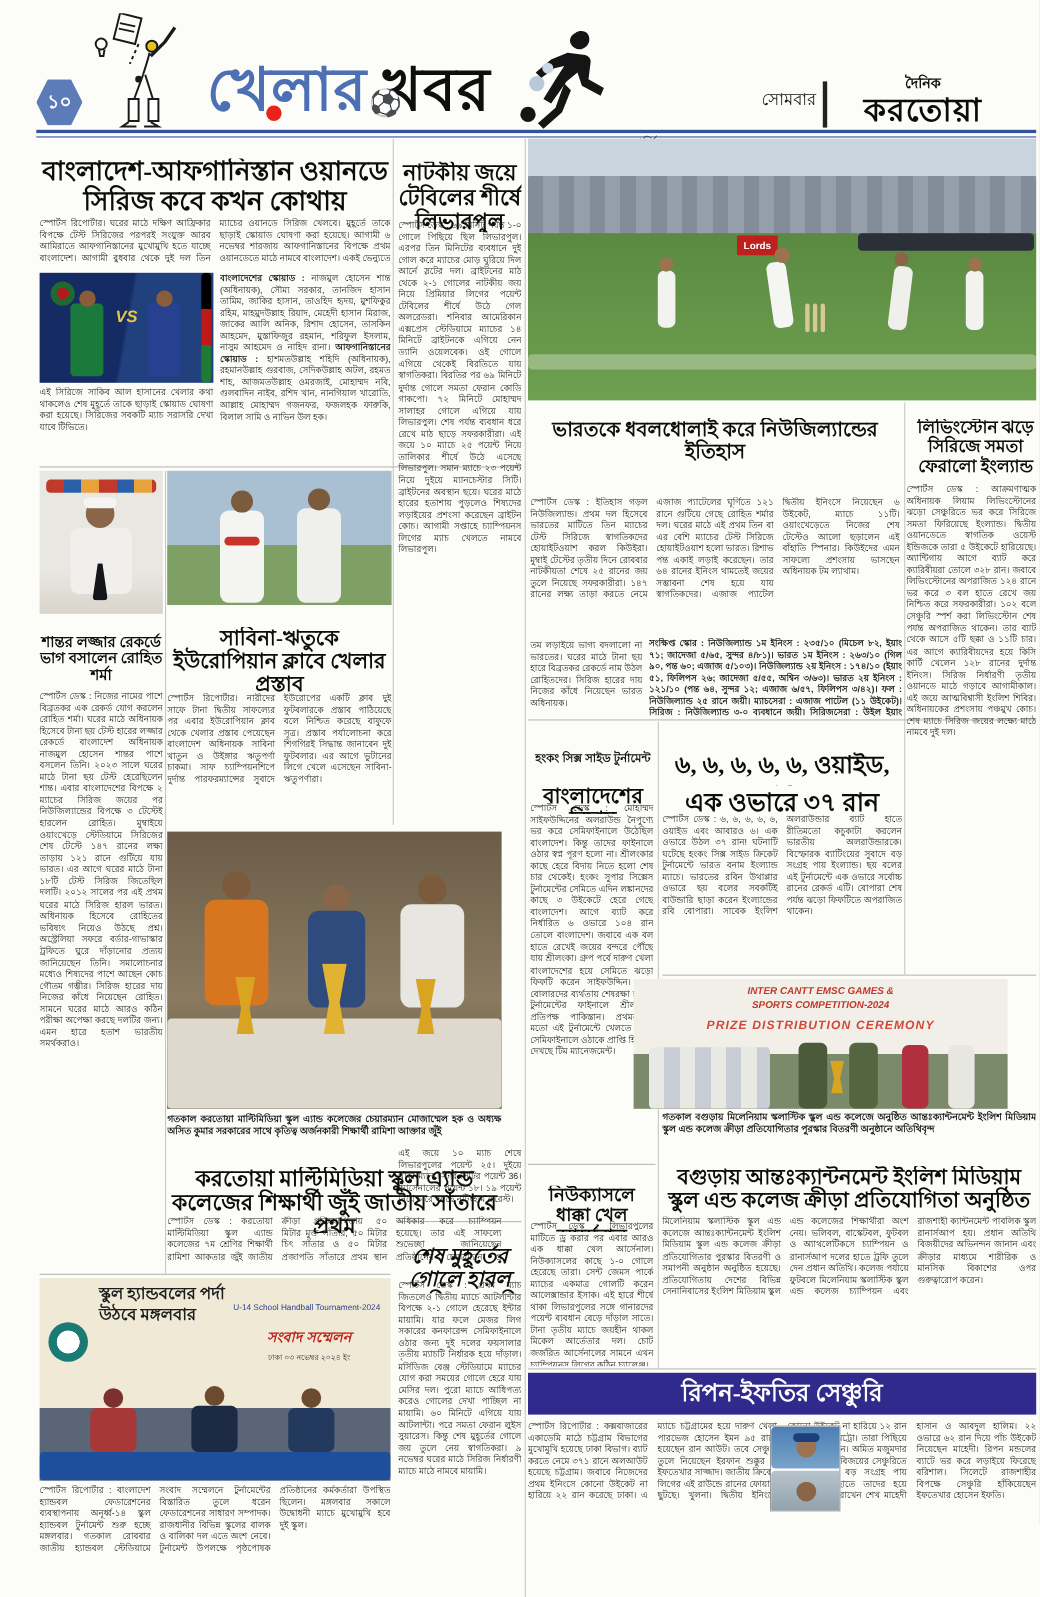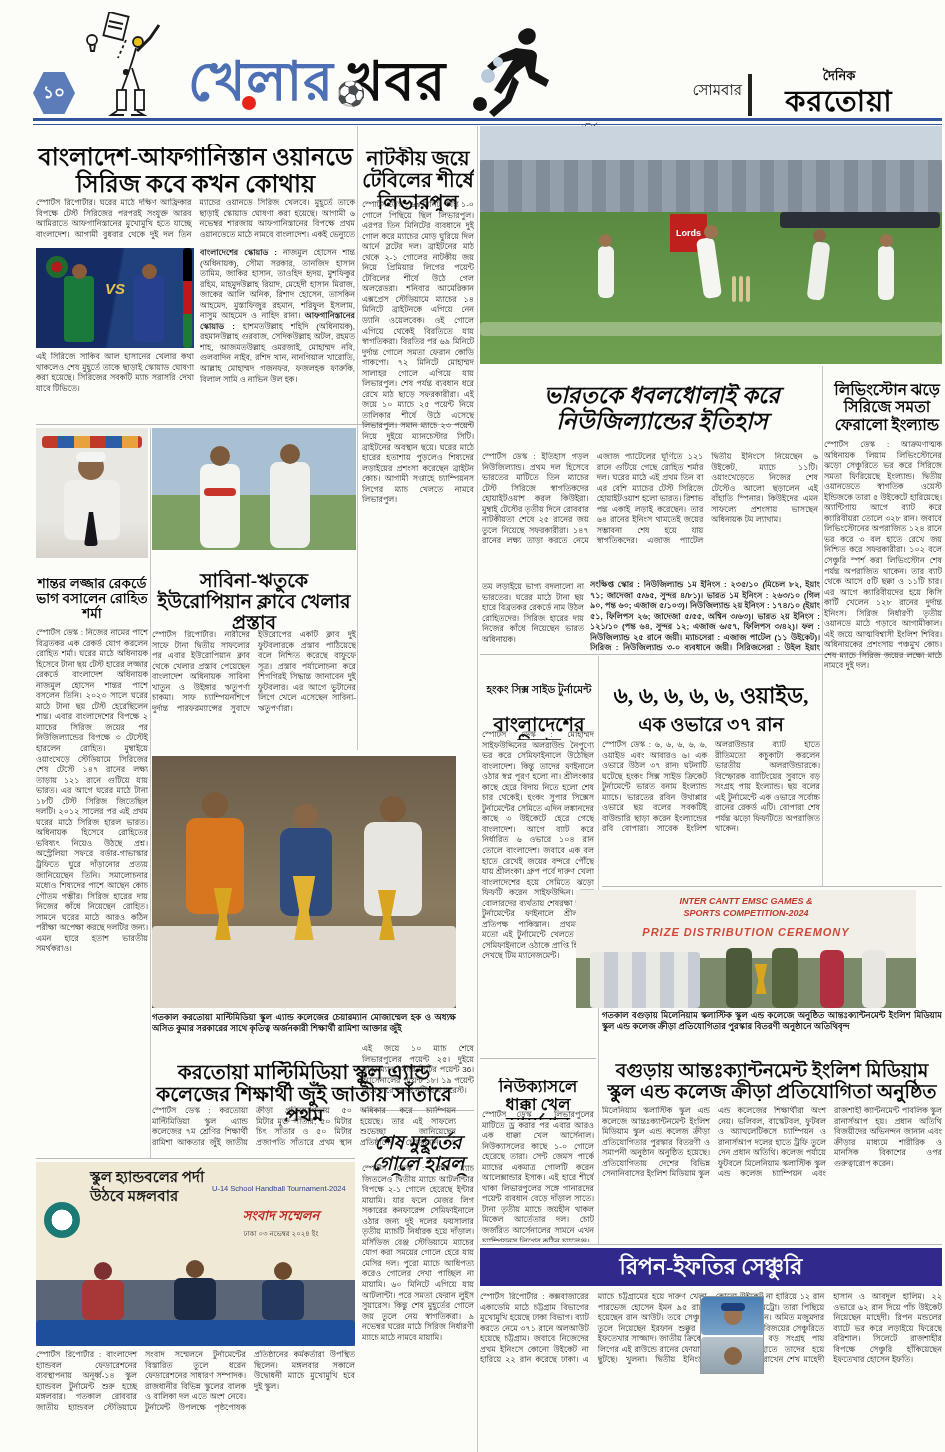--- a/index.html
+++ b/index.html
@@ -37,21 +37,21 @@
   .paper-logo .tag{font-size:13px;font-weight:bold;}
   .paper-logo .nm{font-size:29px;font-weight:bold;letter-spacing:1px;line-height:1.0;}
   
   .ripon-banner{position:absolute;left:480px;top:1248px;width:462px;height:38px;background:#2f2a8c;
                 color:#fff;font-weight:bold;font-size:22px;display:flex;align-items:center;justify-content:center;
                 font-family:"Liberation Serif","DejaVu Serif",serif;}
   .vs{position:absolute;left:50%;top:40%;transform:translate(-50%,-50%);color:#e7c54a;
       font-weight:bold;font-style:italic;font-size:15px;}
   .score{font-weight:normal;}
   .photo .adbox{position:absolute;background:#c0201d;color:#fff;font-weight:bold;font-size:9px;
-                padding:14px 6px;border-radius:1px;}
+                padding:4px 6px;border-radius:1px;}
   .fig{position:absolute;border-radius:4px;}
   .head{position:absolute;border-radius:50%;}
 </style>
 </head>
 <body>
 
 <div class="sheet">
 
   <header>
     <div class="hexagon">
@@ -162,21 +162,21 @@
       <div class="head" style="left:224px;top:99px;width:14px;height:14px;background:#9c7350;"></div>
       <div class="fig" style="left:330px;top:116px;width:17px;height:58px;background:#efefec;border-radius:6px;transform:rotate(7deg);"></div>
       <div class="head" style="left:333px;top:103px;width:13px;height:13px;background:#8a6648;"></div>
       <div class="fig" style="left:398px;top:120px;width:16px;height:54px;background:#f2f2ef;border-radius:6px;"></div>
       <div class="head" style="left:400px;top:108px;width:13px;height:13px;background:#9c7350;"></div>
       <div class="fig" style="left:252px;top:150px;width:4px;height:26px;background:#d8c896;"></div>
       <div class="fig" style="left:259px;top:150px;width:4px;height:26px;background:#d8c896;"></div>
       <div class="fig" style="left:266px;top:150px;width:4px;height:26px;background:#d8c896;"></div>
       <div class="fig" style="left:0;top:196px;width:462px;height:14px;background:#c9d7b8;opacity:.5;"></div>
     </div>
-    <h1 class="hl" style="left:494px;top:368px;width:336px;height:80px;font-size:23px;font-style:italic;">ভারতকে ধবলধোলাই করে নিউজিল্যান্ডের ইতিহাস</h1>
+    <h1 class="hl" style="left:482px;top:368px;width:336px;height:80px;font-size:18px;">ভারতকে ধবলধোলাই করে নিউজিল্যান্ডের ইতিহাস</h1>
     <div class="bt c3" style="left:482px;top:452px;width:336px;height:126px;">
       <span>স্পোর্টস ডেস্ক : ইতিহাস গড়ল নিউজিল্যান্ড। প্রথম দল হিসেবে ভারতের মাটিতে তিন ম্যাচের টেস্ট সিরিজে স্বাগতিকদের হোয়াইটওয়াশ করল কিউইরা। মুম্বাই টেস্টের তৃতীয় দিনে রোববার নাটকীয়তা শেষে ২৫ রানের জয় তুলে নিয়েছে সফরকারীরা। ১৪৭ রানের লক্ষ্য তাড়া করতে নেমে এজাজ প্যাটেলের ঘূর্ণিতে ১২১ রানে গুটিয়ে গেছে রোহিত শর্মার দল। ঘরের মাঠে এই প্রথম তিন বা এর বেশি ম্যাচের টেস্ট সিরিজে হোয়াইটওয়াশ হলো ভারত। রিশাভ পন্ত একাই লড়াই করেছেন। তার ৬৪ রানের ইনিংস থামতেই জয়ের সম্ভাবনা শেষ হয়ে যায় স্বাগতিকদের। এজাজ প্যাটেল দ্বিতীয় ইনিংসে নিয়েছেন ৬ উইকেট, ম্যাচে ১১টি। ওয়াংখেড়েতে নিজের শেষ টেস্টেও আলো ছড়ালেন এই বাঁহাতি স্পিনার। কিউইদের এমন সাফল্যে প্রশংসায় ভাসছেন অধিনায়ক টম ল্যাথাম।</span>
     </div>
     <div class="bt" style="left:482px;top:582px;width:102px;height:66px;">
       <span>তম লড়াইয়ে ভাগ্য বদলালো না ভারতের। ঘরের মাঠে টানা ছয় হারে বিব্রতকর রেকর্ডে নাম উঠল রোহিতদের। সিরিজ হারের দায় নিজের কাঁধে নিয়েছেন ভারত অধিনায়ক।</span>
     </div>
     <div class="bt score" style="left:590px;top:580px;width:230px;height:72px;font-weight:bold;">
       <span>সংক্ষিপ্ত স্কোর : নিউজিল্যান্ড ১ম ইনিংস : ২৩৫/১০ (মিচেল ৮২, ইয়াং ৭১; জাদেজা ৫/৬৫, সুন্দর ৪/৮১)। ভারত ১ম ইনিংস : ২৬৩/১০ (গিল ৯০, পন্ত ৬০; এজাজ ৫/১০৩)। নিউজিল্যান্ড ২য় ইনিংস : ১৭৪/১০ (ইয়াং ৫১, ফিলিপস ২৬; জাদেজা ৫/৫৫, অশ্বিন ৩/৬৩)। ভারত ২য় ইনিংস : ১২১/১০ (পন্ত ৬৪, সুন্দর ১২; এজাজ ৬/৫৭, ফিলিপস ৩/৪২)। ফল : নিউজিল্যান্ড ২৫ রানে জয়ী। ম্যাচসেরা : এজাজ পাটেল (১১ উইকেট)। সিরিজ : নিউজিল্যান্ড ৩-০ ব্যবধানে জয়ী। সিরিজসেরা : উইল ইয়াং (২৪৪ রান)।</span>
     </div>
   </section>
@@ -193,21 +193,21 @@
     <div class="kicker" style="left:482px;top:682px;width:114px;height:16px;">হংকং সিক্স সাইড টুর্নামেন্ট</div>
     <h2 class="hl" style="left:482px;top:698px;width:114px;height:26px;font-size:19px;">বাংলাদেশের বিদায়</h2>
     <div class="bt" style="left:482px;top:730px;width:112px;height:322px;">
       <span>স্পোর্টস ডেস্ক : মোহাম্মদ সাইফউদ্দিনের অলরাউন্ড নৈপুণ্যে ভর করে সেমিফাইনালে উঠেছিল বাংলাদেশ। কিন্তু তাদের ফাইনালে ওঠার স্বপ্ন পূরণ হলো না। শ্রীলংকার কাছে হেরে বিদায় নিতে হলো শেষ চার থেকেই। হংকং সুপার সিক্সেস টুর্নামেন্টের সেমিতে এদিন লঙ্কানদের কাছে ৩ উইকেটে হেরে গেছে বাংলাদেশ।</span>
       <span>আগে ব্যাট করে নির্ধারিত ৬ ওভারে ১০৪ রান তোলে বাংলাদেশ। জবাবে এক বল হাতে রেখেই জয়ের বন্দরে পৌঁছে যায় শ্রীলংকা। গ্রুপ পর্বে দারুণ খেলা বাংলাদেশের হয়ে সেমিতে ঝড়ো ফিফটি করেন সাইফউদ্দিন। তবে বোলারদের ব্যর্থতায় শেষরক্ষা হয়নি। টুর্নামেন্টের ফাইনালে শ্রীলংকার প্রতিপক্ষ পাকিস্তান। প্রথমবারের মতো এই টুর্নামেন্টে খেলতে নেমে সেমিফাইনালে ওঠাকে প্রাপ্তি হিসেবে দেখছে টিম ম্যানেজমেন্ট।</span>
     </div>
   </section>
 
   <section>
     <h2 class="hl" style="left:602px;top:666px;width:218px;height:30px;font-size:22px;">৬, ৬, ৬, ৬, ৬, ওয়াইড, ৬!</h2>
-    <h2 class="hl" style="left:602px;top:698px;width:218px;height:34px;font-size:19px;">এক ওভারে ৩৭ রান</h2>
+    <h2 class="hl" style="left:602px;top:698px;width:218px;height:34px;font-size:23px;">এক ওভারে ৩৭ রান</h2>
     <div class="bt c2" style="left:602px;top:740px;width:218px;height:144px;">
       <span>স্পোর্টস ডেস্ক : ৬, ৬, ৬, ৬, ৬, ওয়াইড এবং আবারও ৬। এক ওভারে উঠল ৩৭ রান! ঘটনাটি ঘটেছে হংকং সিক্স সাইড ক্রিকেট টুর্নামেন্টে ভারত বনাম ইংল্যান্ড ম্যাচে। ভারতের রবিন উথাপ্পার ওভারে ছয় বলের সবকটিই বাউন্ডারি ছাড়া করেন ইংল্যান্ডের রবি বোপারা। সাবেক ইংলিশ অলরাউন্ডার ব্যাট হাতে রীতিমতো কচুকাটা করলেন ভারতীয় অলরাউন্ডারকে। বিস্ফোরক ব্যাটিংয়ের সুবাদে বড় সংগ্রহ পায় ইংল্যান্ড। ছয় বলের এই টুর্নামেন্টে এক ওভারে সর্বোচ্চ রানের রেকর্ড এটি। বোপারা শেষ পর্যন্ত ঝড়ো ফিফটিতে অপরাজিত থাকেন।</span>
     </div>
   </section>
 
   <section>
     <div class="photo" style="left:36px;top:428px;width:112px;height:130px;background:linear-gradient(#e9e7e2 0 70%,#d8d4cc);">
       <div class="fig" style="left:6px;top:8px;width:100px;height:12px;background:repeating-linear-gradient(90deg,#c0392b 0 16px,#2a5fa8 16px 32px,#e8a23c 32px 48px);"></div>
       <div class="head" style="left:42px;top:26px;width:26px;height:26px;background:#8a6648;"></div>
       <div class="fig" style="left:40px;top:24px;width:30px;height:10px;background:#f4f4f2;border-radius:5px;"></div>

